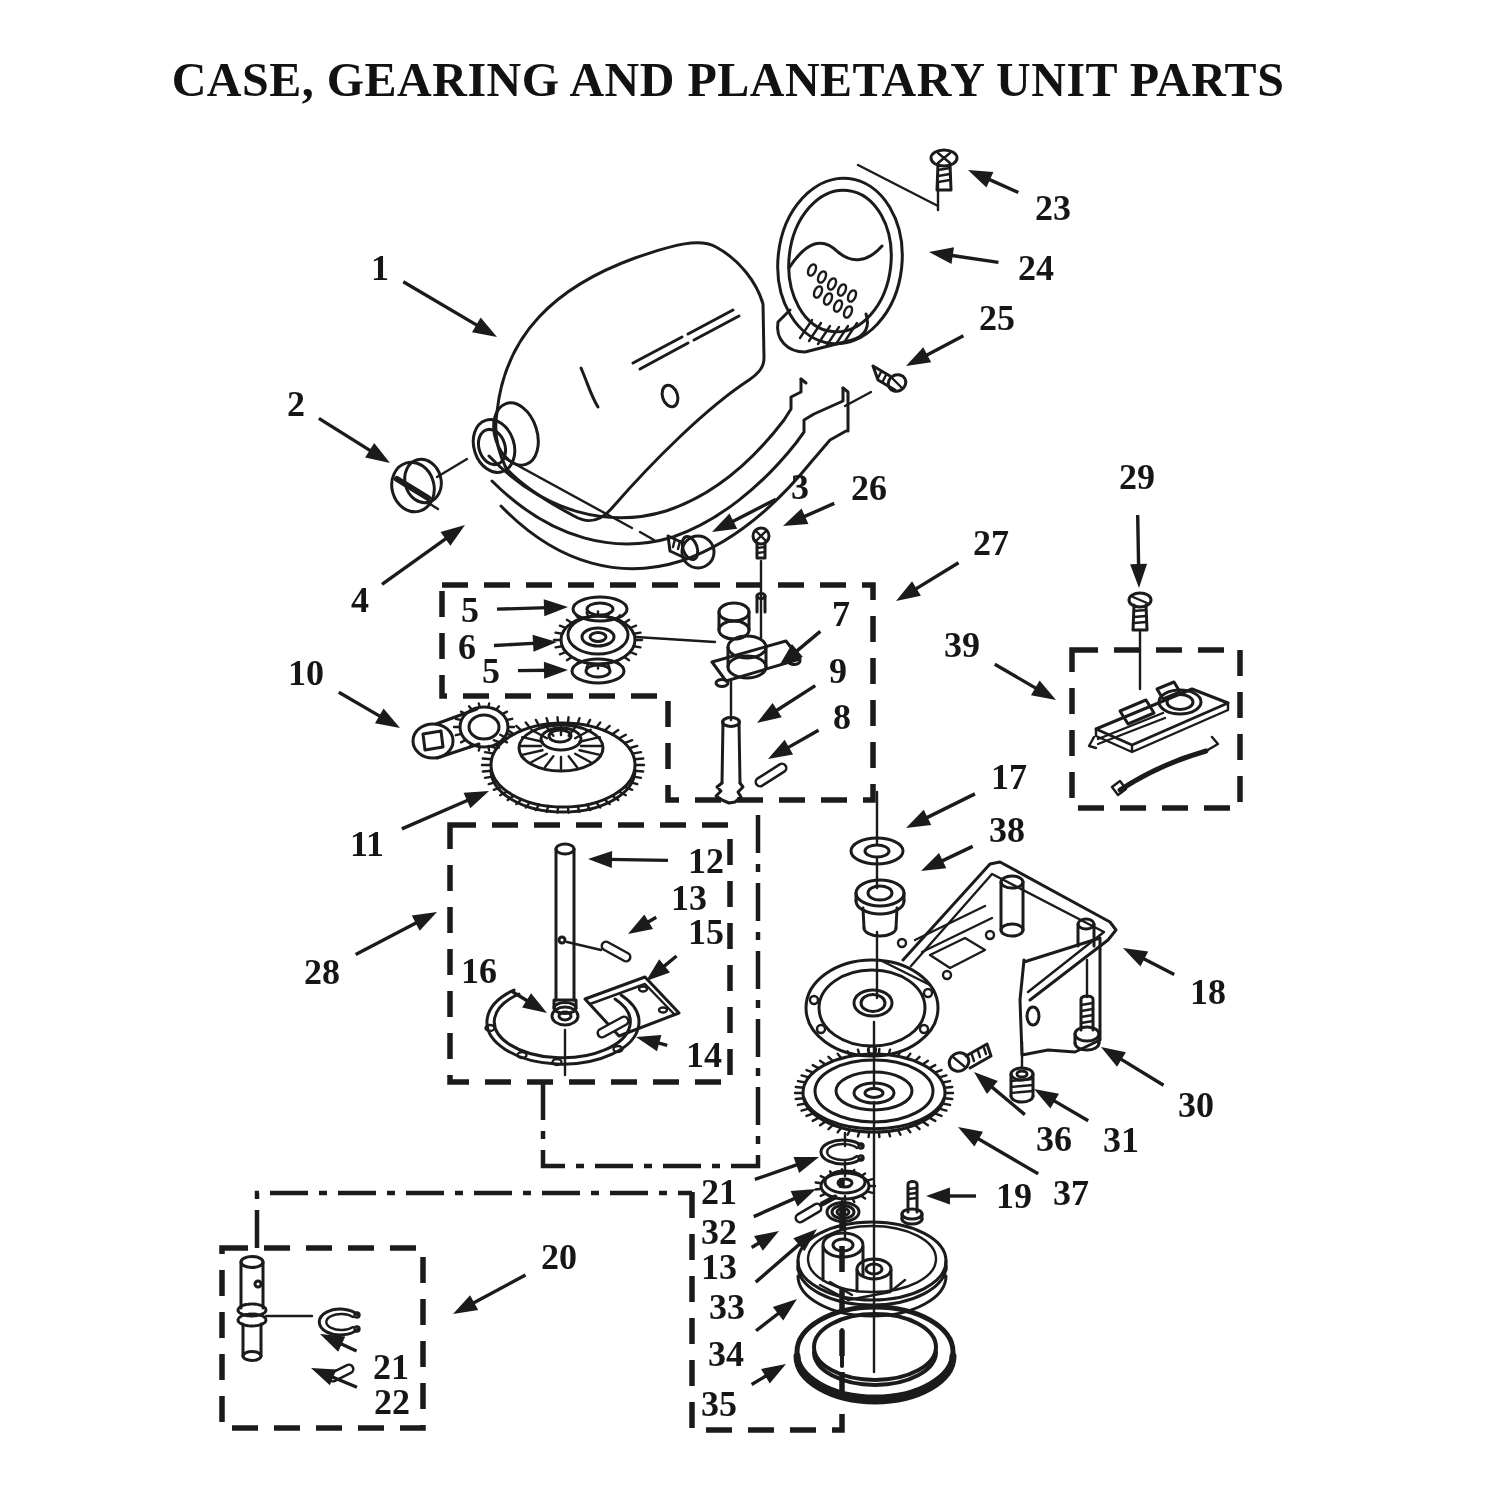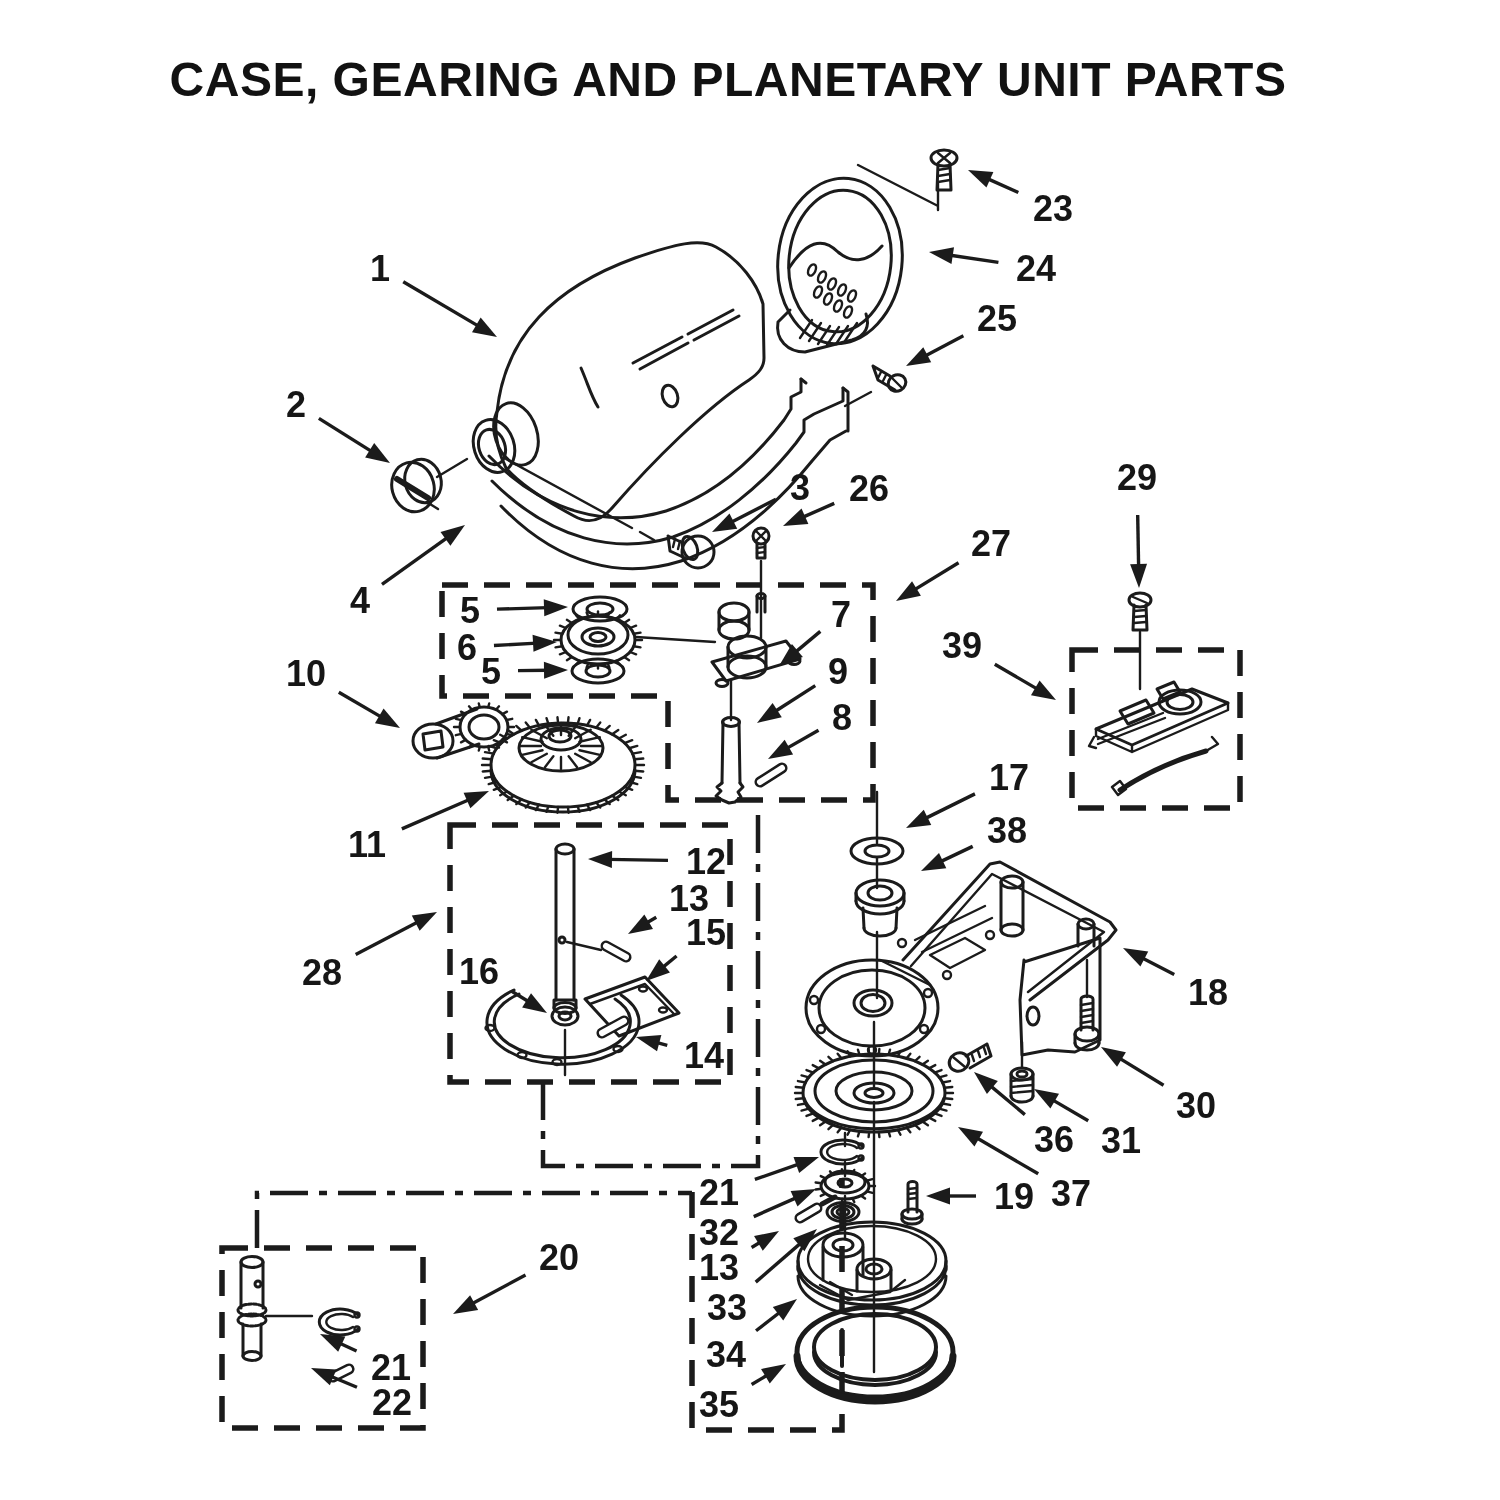--- a/index.html
+++ b/index.html
@@ -1,17 +1,17 @@
 <!DOCTYPE html>
 <html><head>
 <meta charset="utf-8">
 <style>
   html,body{margin:0;padding:0;background:#ffffff;}
   .page{position:relative;width:1500px;height:1500px;background:#ffffff;overflow:hidden;
-        font-family:Liberation Sans, sans-serif;}
+        font-family:Liberation Serif, serif;}
   svg{position:absolute;left:0;top:0;}
   .art{stroke:#1b1b1b;fill:none;stroke-width:3;stroke-linecap:round;stroke-linejoin:round;}
   .thin{stroke-width:2.4;}
   .pinb{stroke:#1b1b1b;stroke-width:11;stroke-linecap:round;fill:none;}
   .pinw{stroke:#ffffff;stroke-width:6;stroke-linecap:round;fill:none;}
   .title-text{font-weight:bold;font-size:48px;letter-spacing:.5px;fill:#121212;}
   .callout-num{font-weight:bold;font-size:36px;fill:#161616;}
 </style>
 </head>
 <body>

